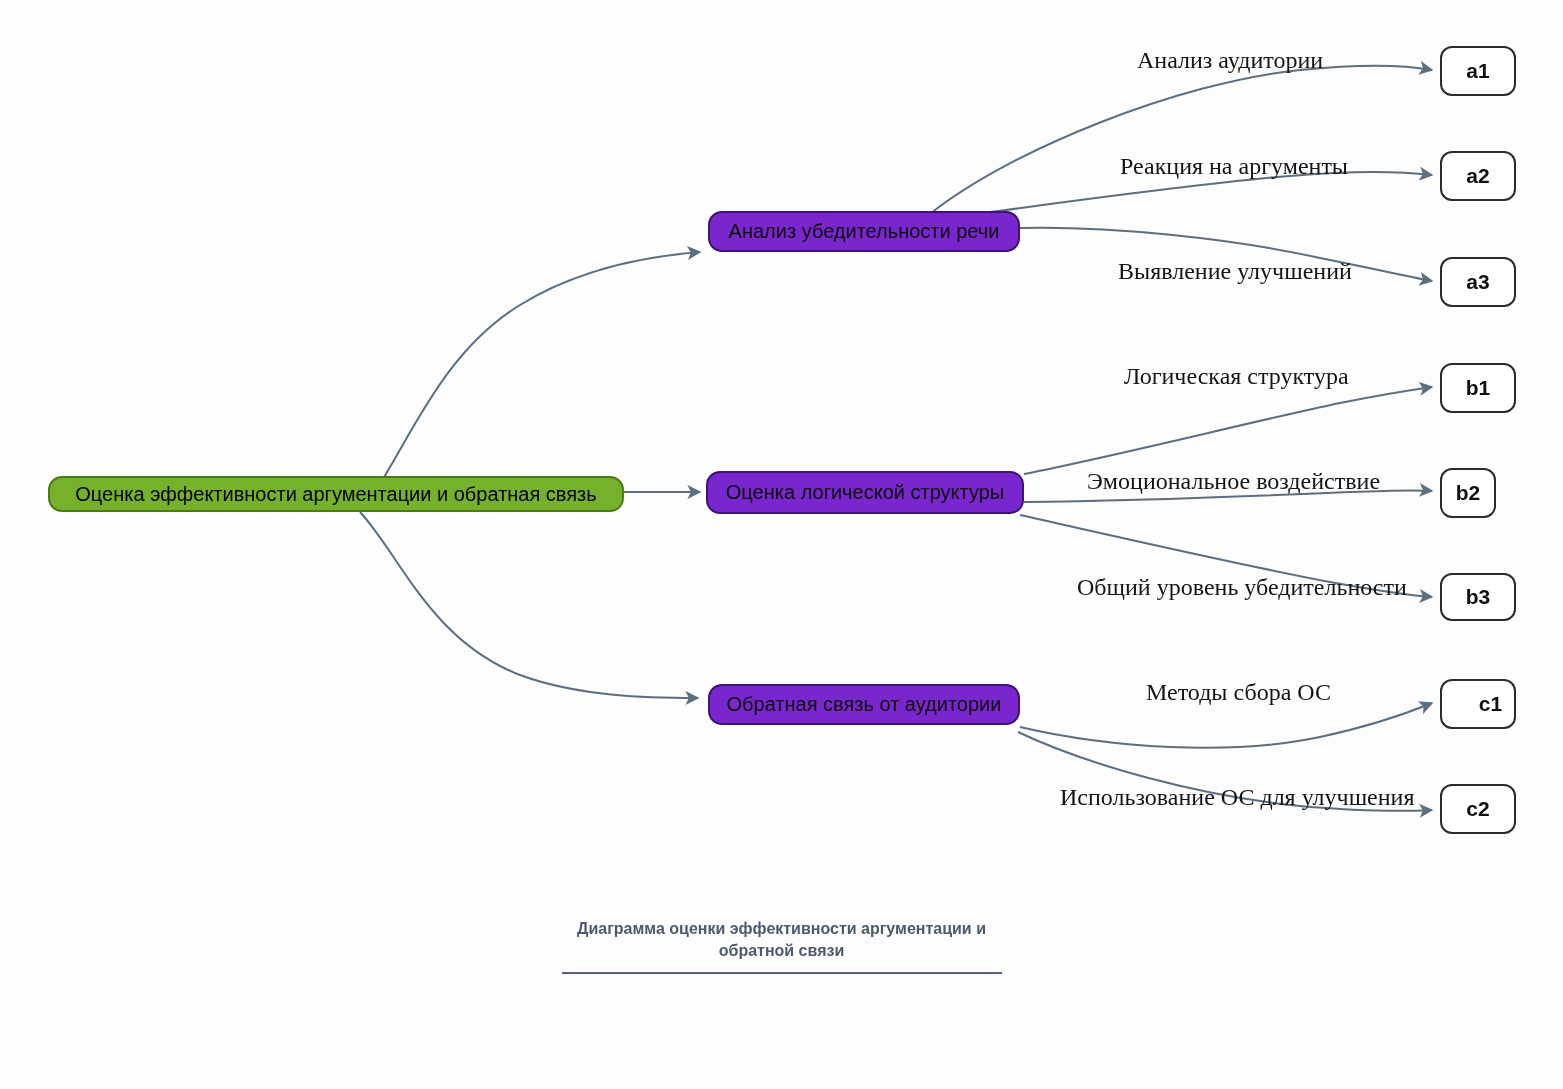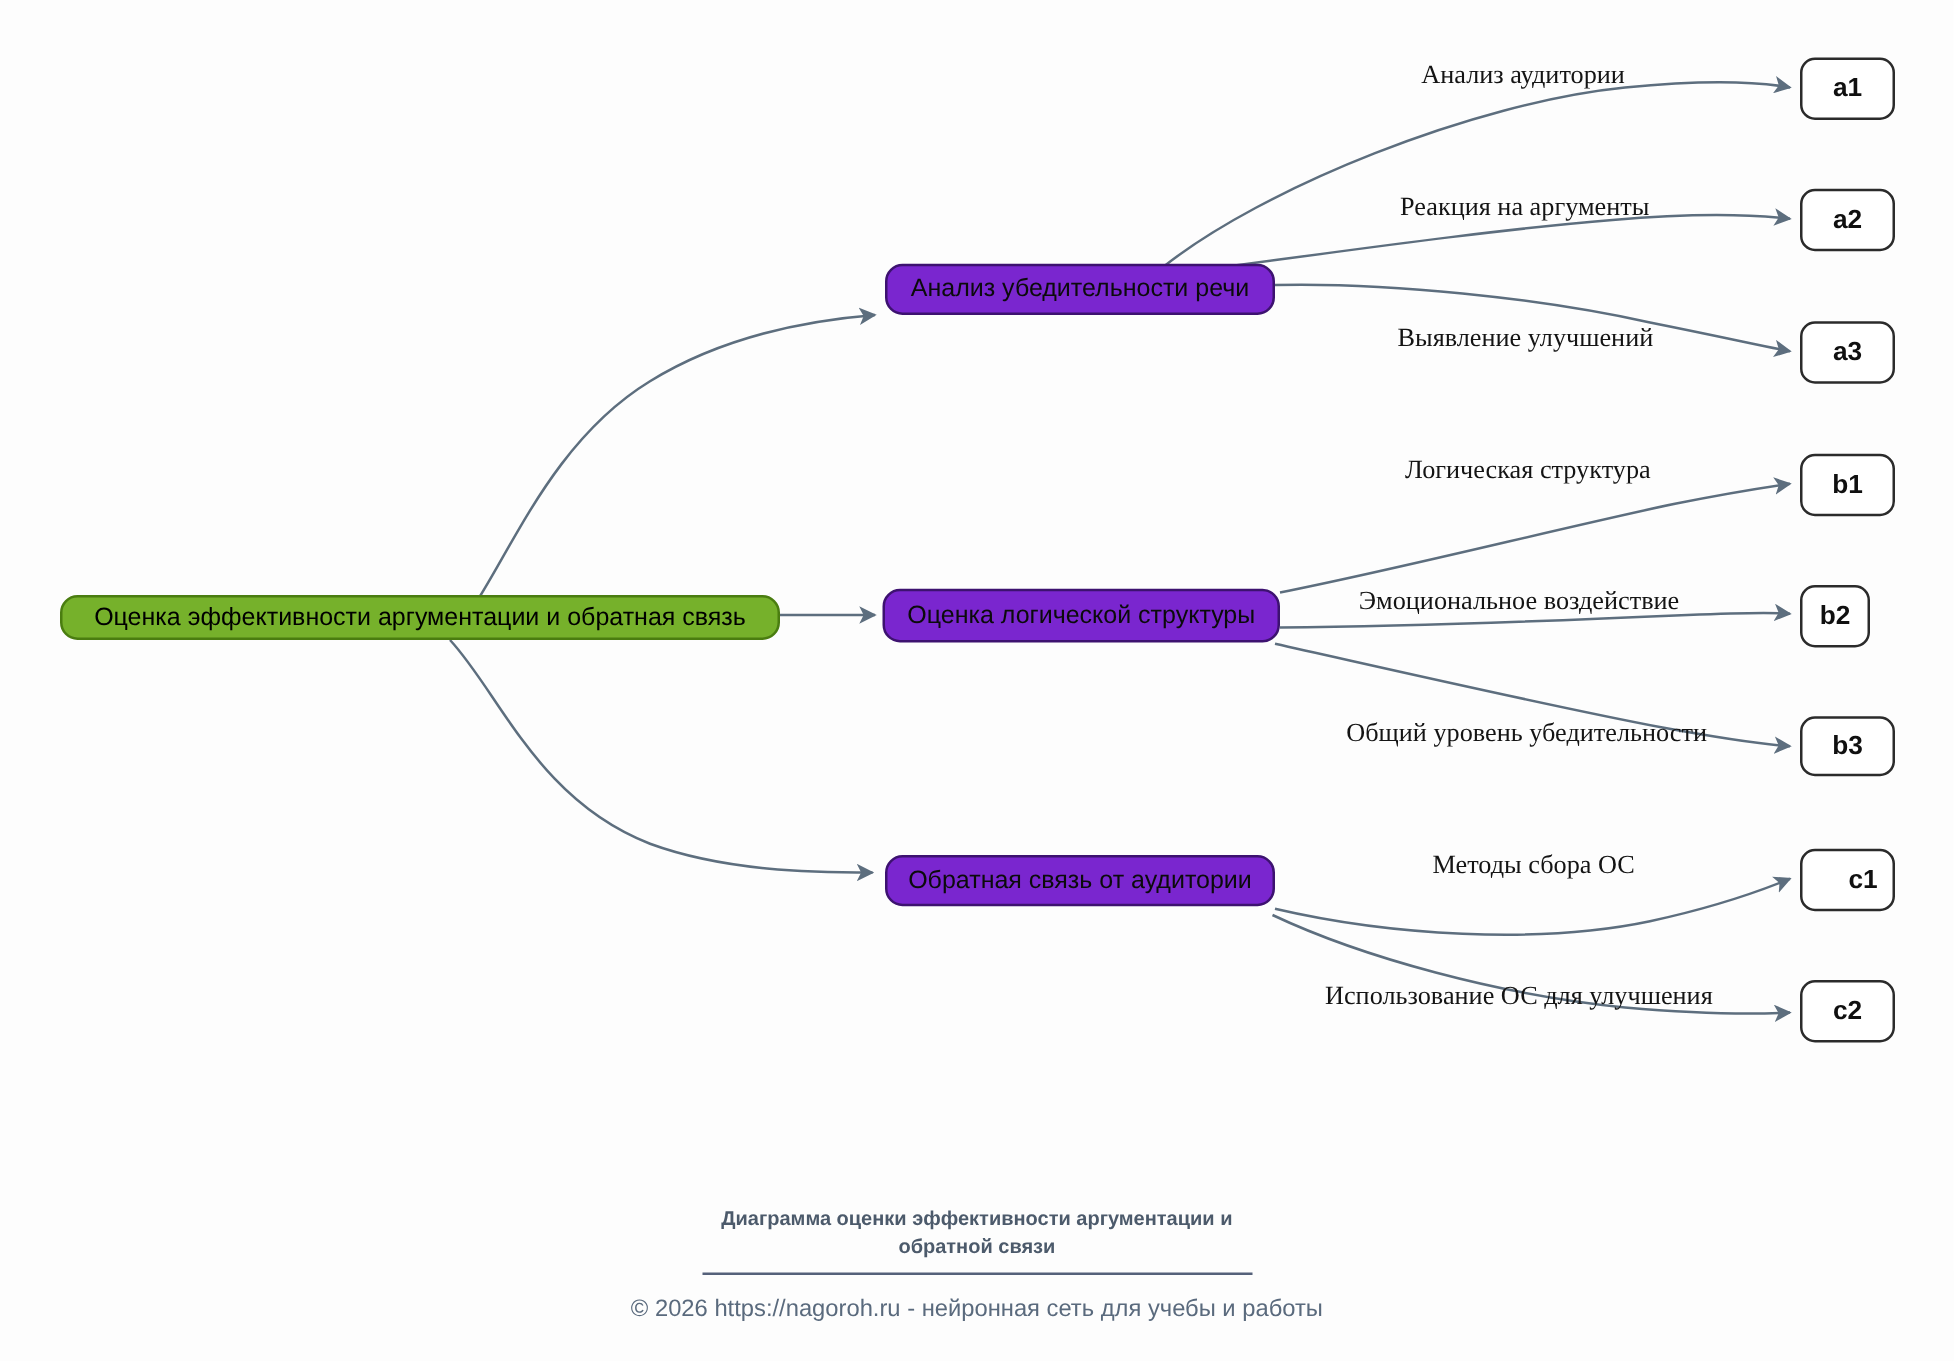--- a/index.html
+++ b/index.html
@@ -64,32 +64,31 @@
     border: 2px solid #2b2b2b;
     border-radius: 12px;
     color: #101010;
     font-size: 21px;
     font-weight: 600;
   }
 
   .edge-label {
     position: absolute;
     font-family: "Liberation Serif", serif;
-    font-size: 21px;
+    font-size: 24px;
     color: #141414;
     white-space: nowrap;
     background: transparent;
   }
 
   .footer {
     position: absolute;
     left: 0;
     width: 1563px;
     text-align: center;
-    margin-top: 47px;
   }
   .footer-title {
     top: 918px;
     font-size: 16px;
     font-weight: bold;
     color: #4c5a6b;
     line-height: 1.35;
   }
   .footer-title .l2 { display: block; }
   .footer-rule {
@@ -192,15 +191,14 @@
   <div class="edge-label" style="left:1146px; top:679px;">Методы сбора ОС</div>
   <div class="edge-label" style="left:1060px; top:784px;">Использование ОС для улучшения</div>
 
   <div class="footer footer-title">
     <span>Диаграмма оценки эффективности аргументации и</span>
     <span class="l2">обратной связи</span>
   </div>
   <div class="footer footer-rule">
     <span class="bar"></span>
   </div>
-  <div class="footer footer-copy">© 2026 https://nagoroh.ru - нейронная сеть для учебы и работы</div>
 
 </div>
 
 </body></html>

